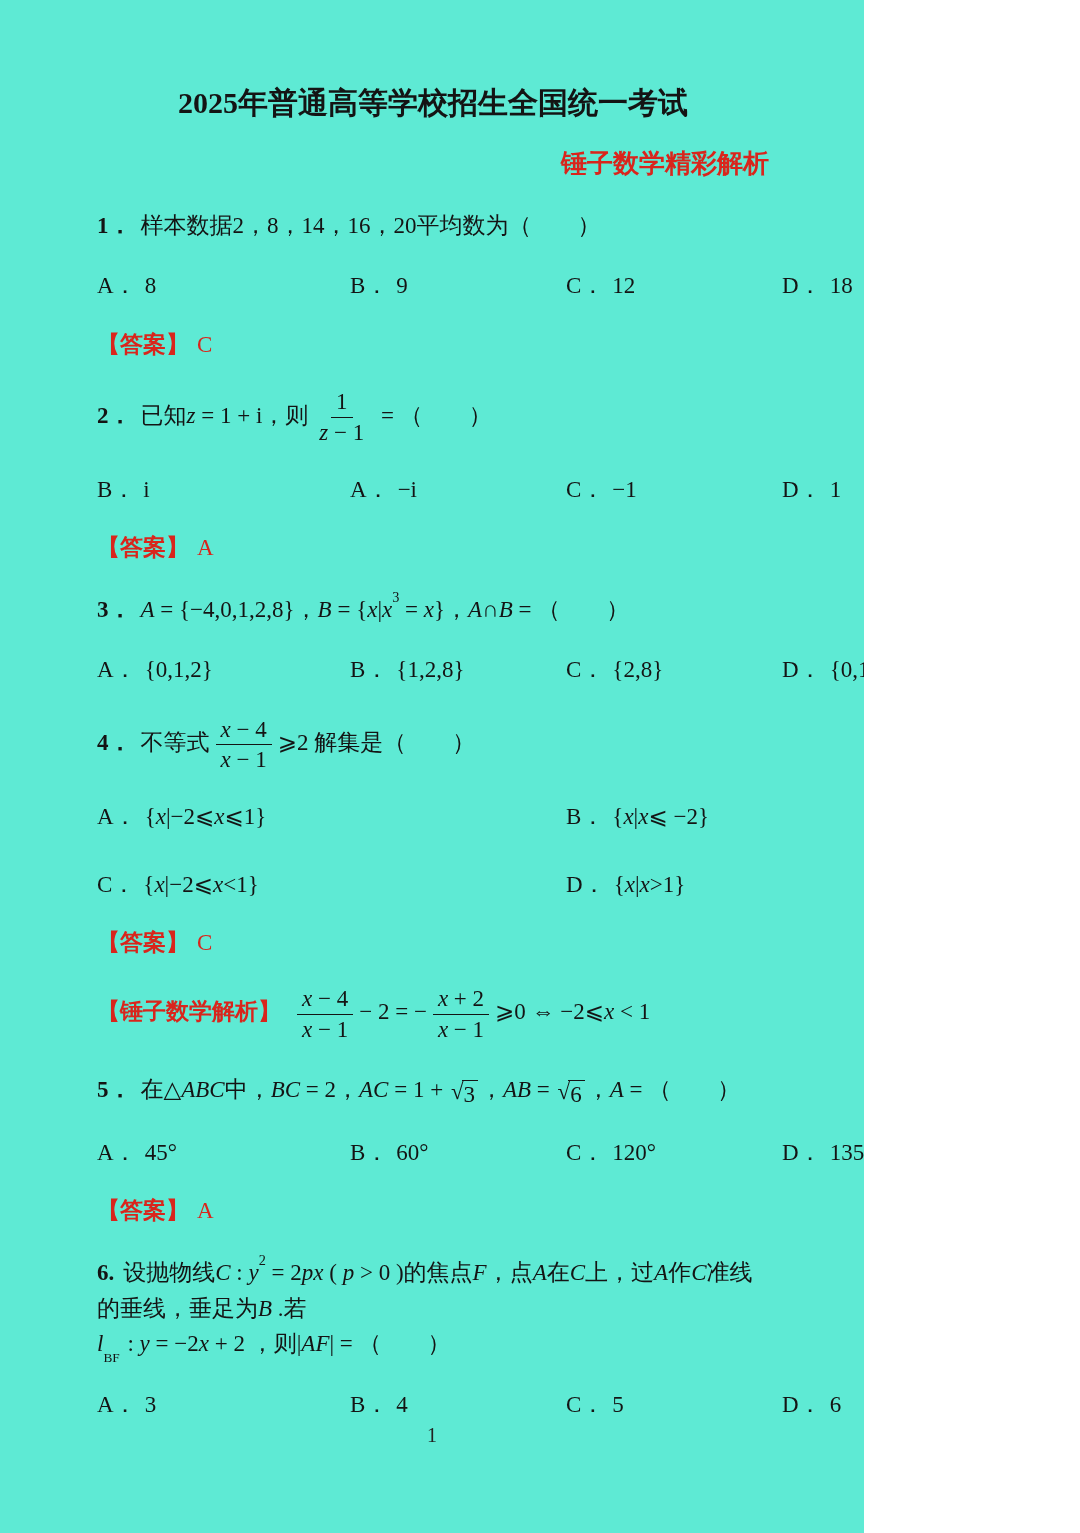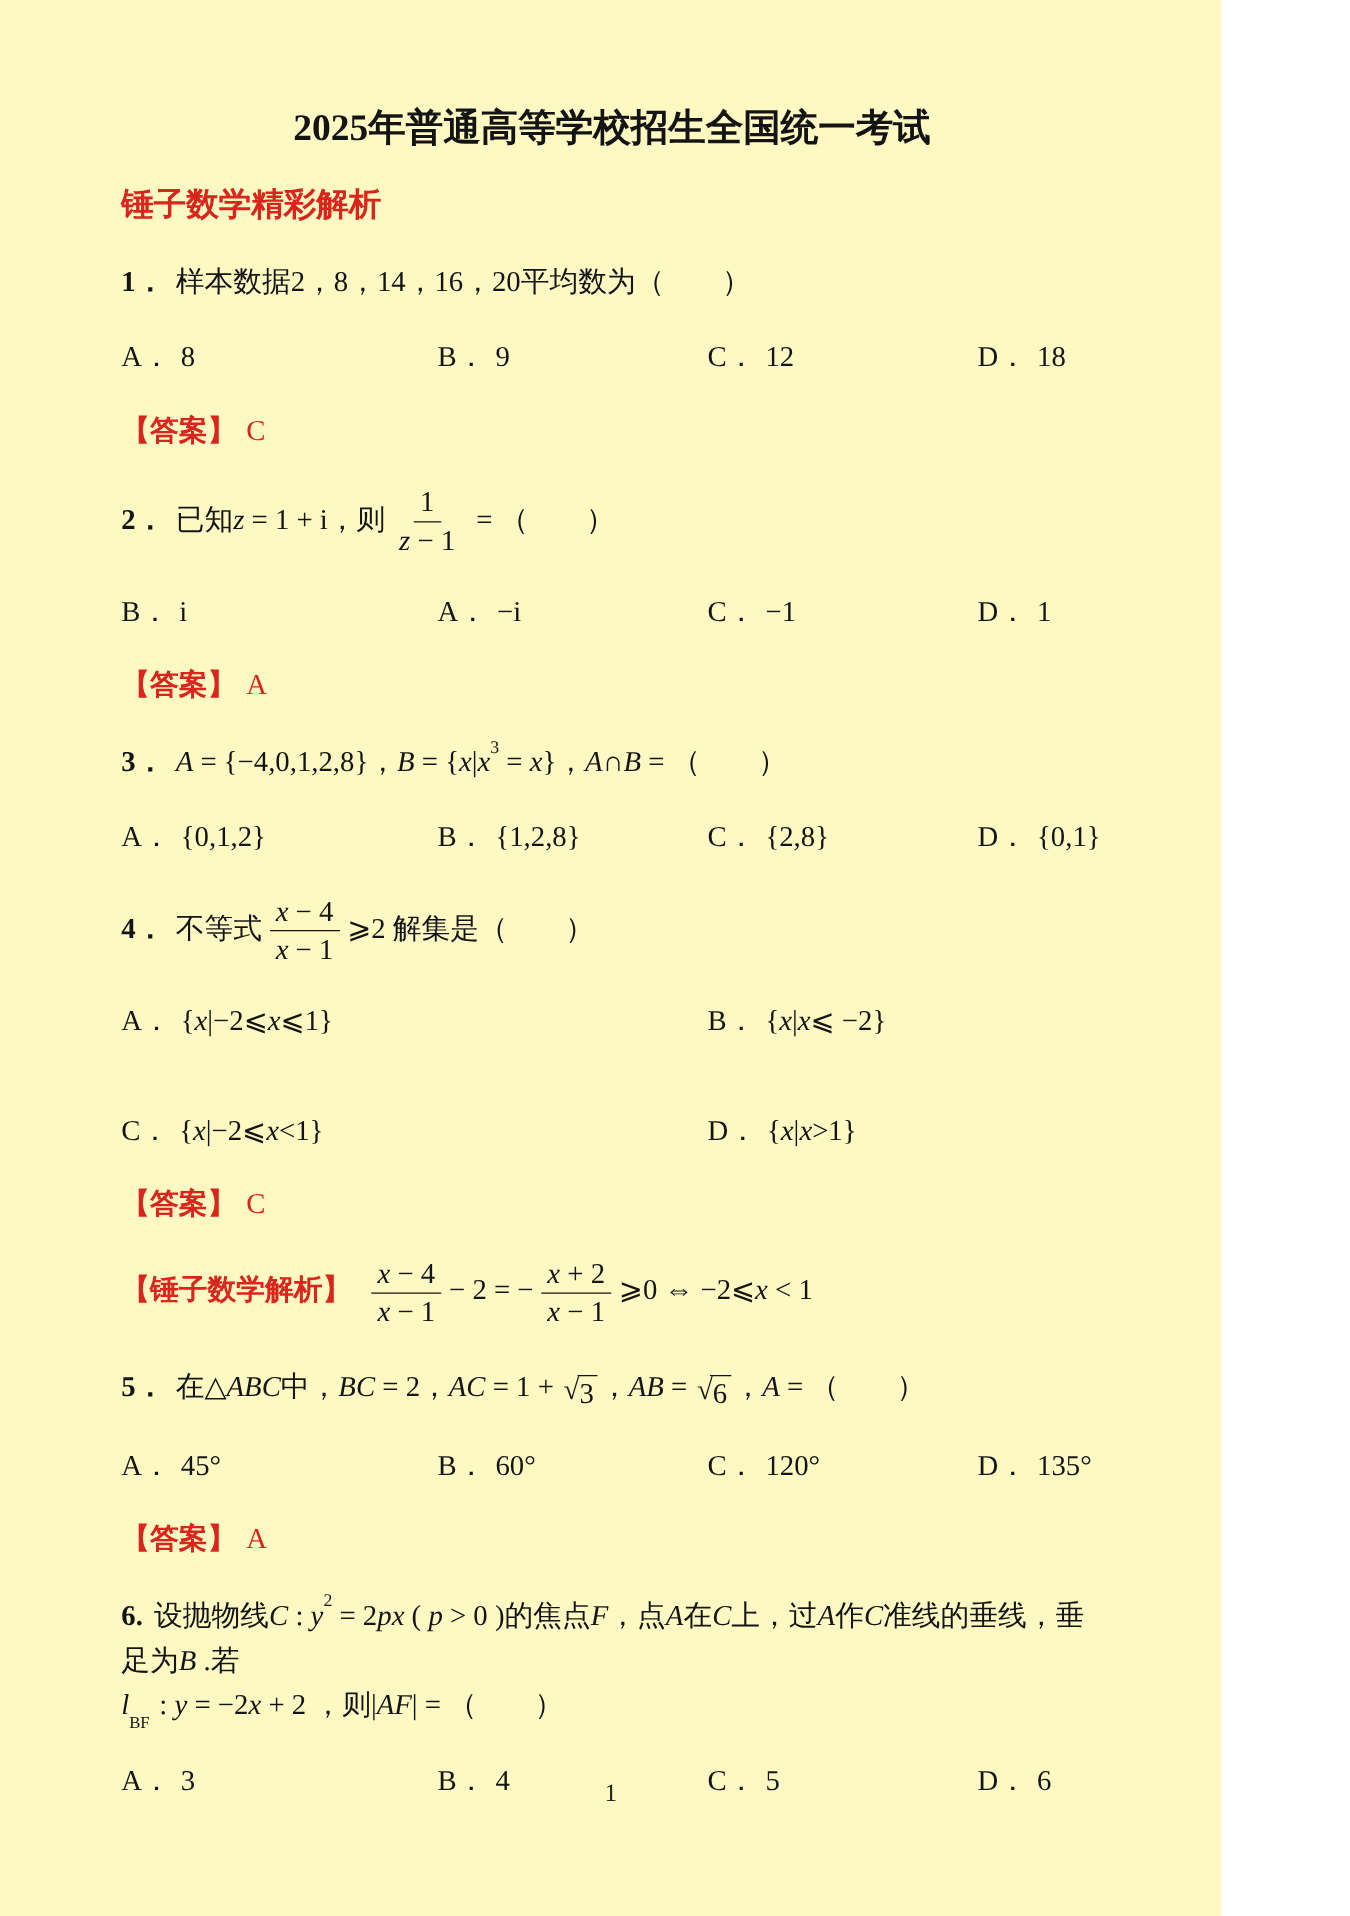--- a/index.html
+++ b/index.html
@@ -2,32 +2,32 @@
 <html style="--red: #d9251c;"><head>
 <meta charset="utf-8">
 <style>
   :root { --red:#d9251c; --ink:#141414; }
   * { box-sizing:border-box; }
   html,body { margin:0; padding:0; }
   body {
     width:1080px; height:1533px; background:#ffffff; color:var(--ink);
     font-family:"Liberation Serif","DejaVu Serif",serif;
   }
-  .page { position:relative; width:977px; height:1533px; overflow:hidden; background:#fef9c3; }
+  .page { position:relative; width:864px; height:1533px; overflow:hidden; background:#5eead4; }
   .doc { padding:84px 95px 0 97px; }
 
   .title { text-align:center; font-size:30px; font-weight:bold; line-height:1.25; }
-  .subtitle { text-align:left; font-size:26px; font-weight:bold; color:var(--red); margin-top:26px; line-height:1.2; }
+  .subtitle { text-align:right; font-size:26px; font-weight:bold; color:var(--red); margin-top:26px; line-height:1.2; }
 
   .stem { margin-top:29px; font-size:23px; line-height:1.55; }
   .qnum { font-weight:bold; margin-right:9px; }
 
   .options { display:grid; font-size:23px; margin-top:27px; line-height:1.4; }
   .cols4 { grid-template-columns:253px 216px 216px 1fr; }
-  .cols2 { grid-template-columns:469px 1fr; row-gap:56px; }
+  .cols2 { grid-template-columns:469px 1fr; row-gap:36px; }
   .opt { white-space:nowrap; }
   .opt-label { margin-right:8px; }
 
   .answer { margin-top:27px; font-size:23px; line-height:1.3; }
   .ans-label { color:var(--red); font-weight:bold; }
   .ans-value { color:var(--red); margin-left:8px; }
 
   .analysis { margin-top:27px; font-size:23px; line-height:1.5;font-family:Liberation Serif, serif; }
   .ana-label { color:var(--red); font-weight:bold; margin-right:10px; }
 

